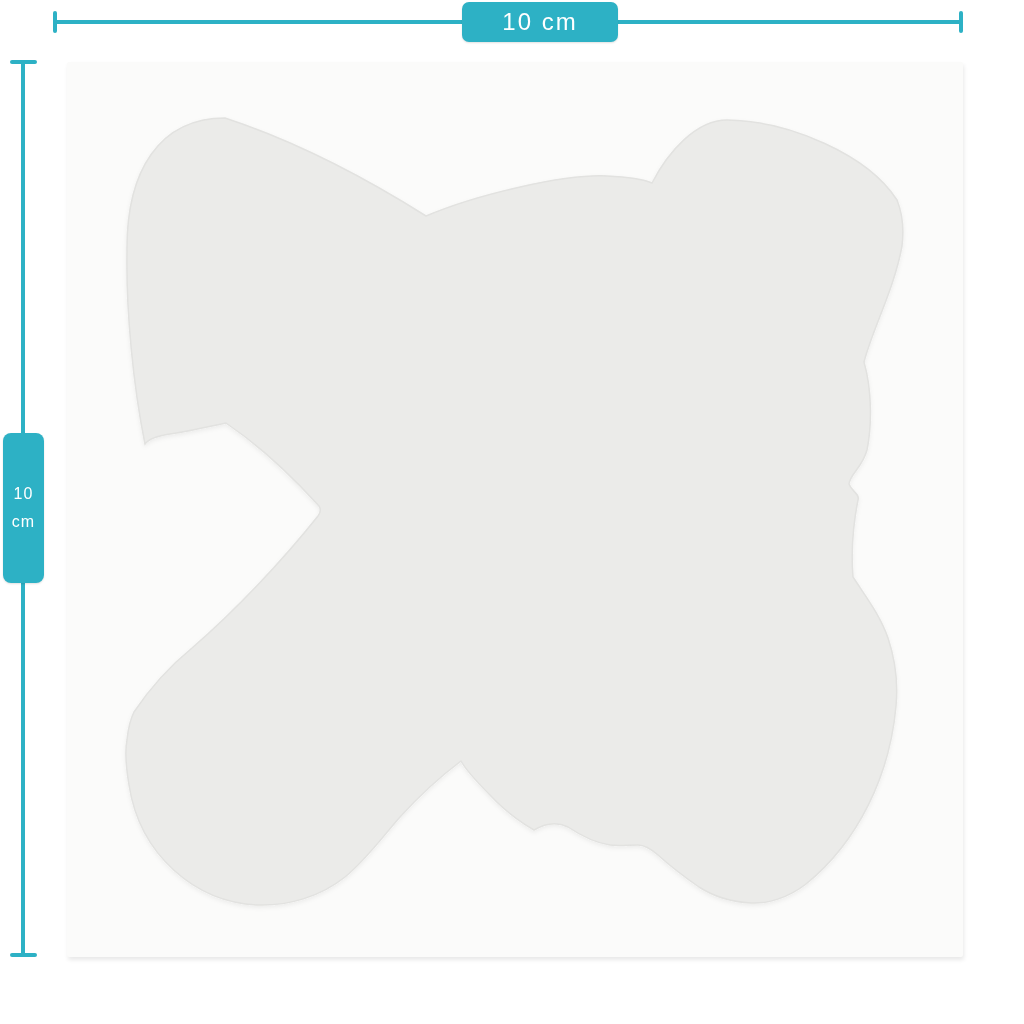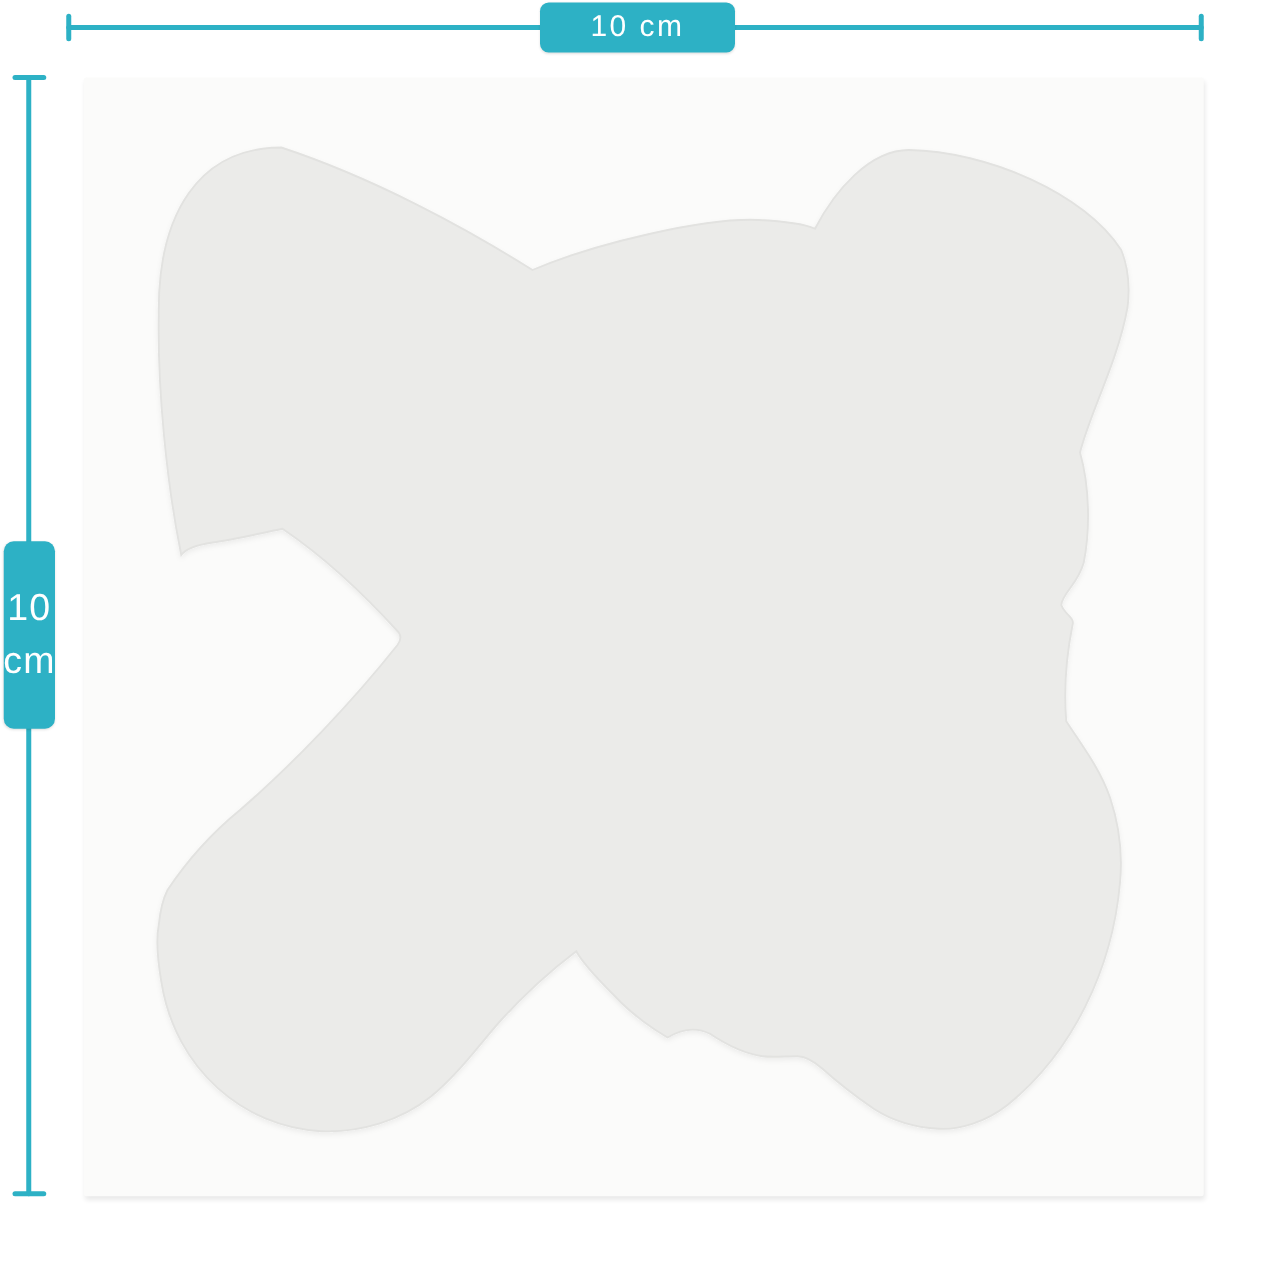--- a/index.html
+++ b/index.html
@@ -47,33 +47,33 @@
   .badge {
     position: absolute;
     background: var(--accent-color, #2db1c5);
     color: #ffffff;
     display: flex;
     align-items: center;
     justify-content: center;
     box-shadow: 0 1px 2px rgba(0,0,0,0.12);
   }
   .badge-top {
-    left: 432px; top: 2px;
+    left: 462px; top: 2px;
     width: 156px; height: 40px;
     border-radius: 7px;
     font-size: 24px;
     letter-spacing: 2px;
   }
   .badge-left {
     left: 3px; top: 433px;
     width: 41px; height: 150px;
     border-radius: 8px;
     flex-direction: column;
     gap: 12px;
-    font-size: 30px;
+    font-size: 16px;
     letter-spacing: 1px;
   }
   .badge span { display: block; line-height: 1; }
 </style>
 </head>
 <body>
 
 <div class="stage">
 
   <div class="square"></div>

